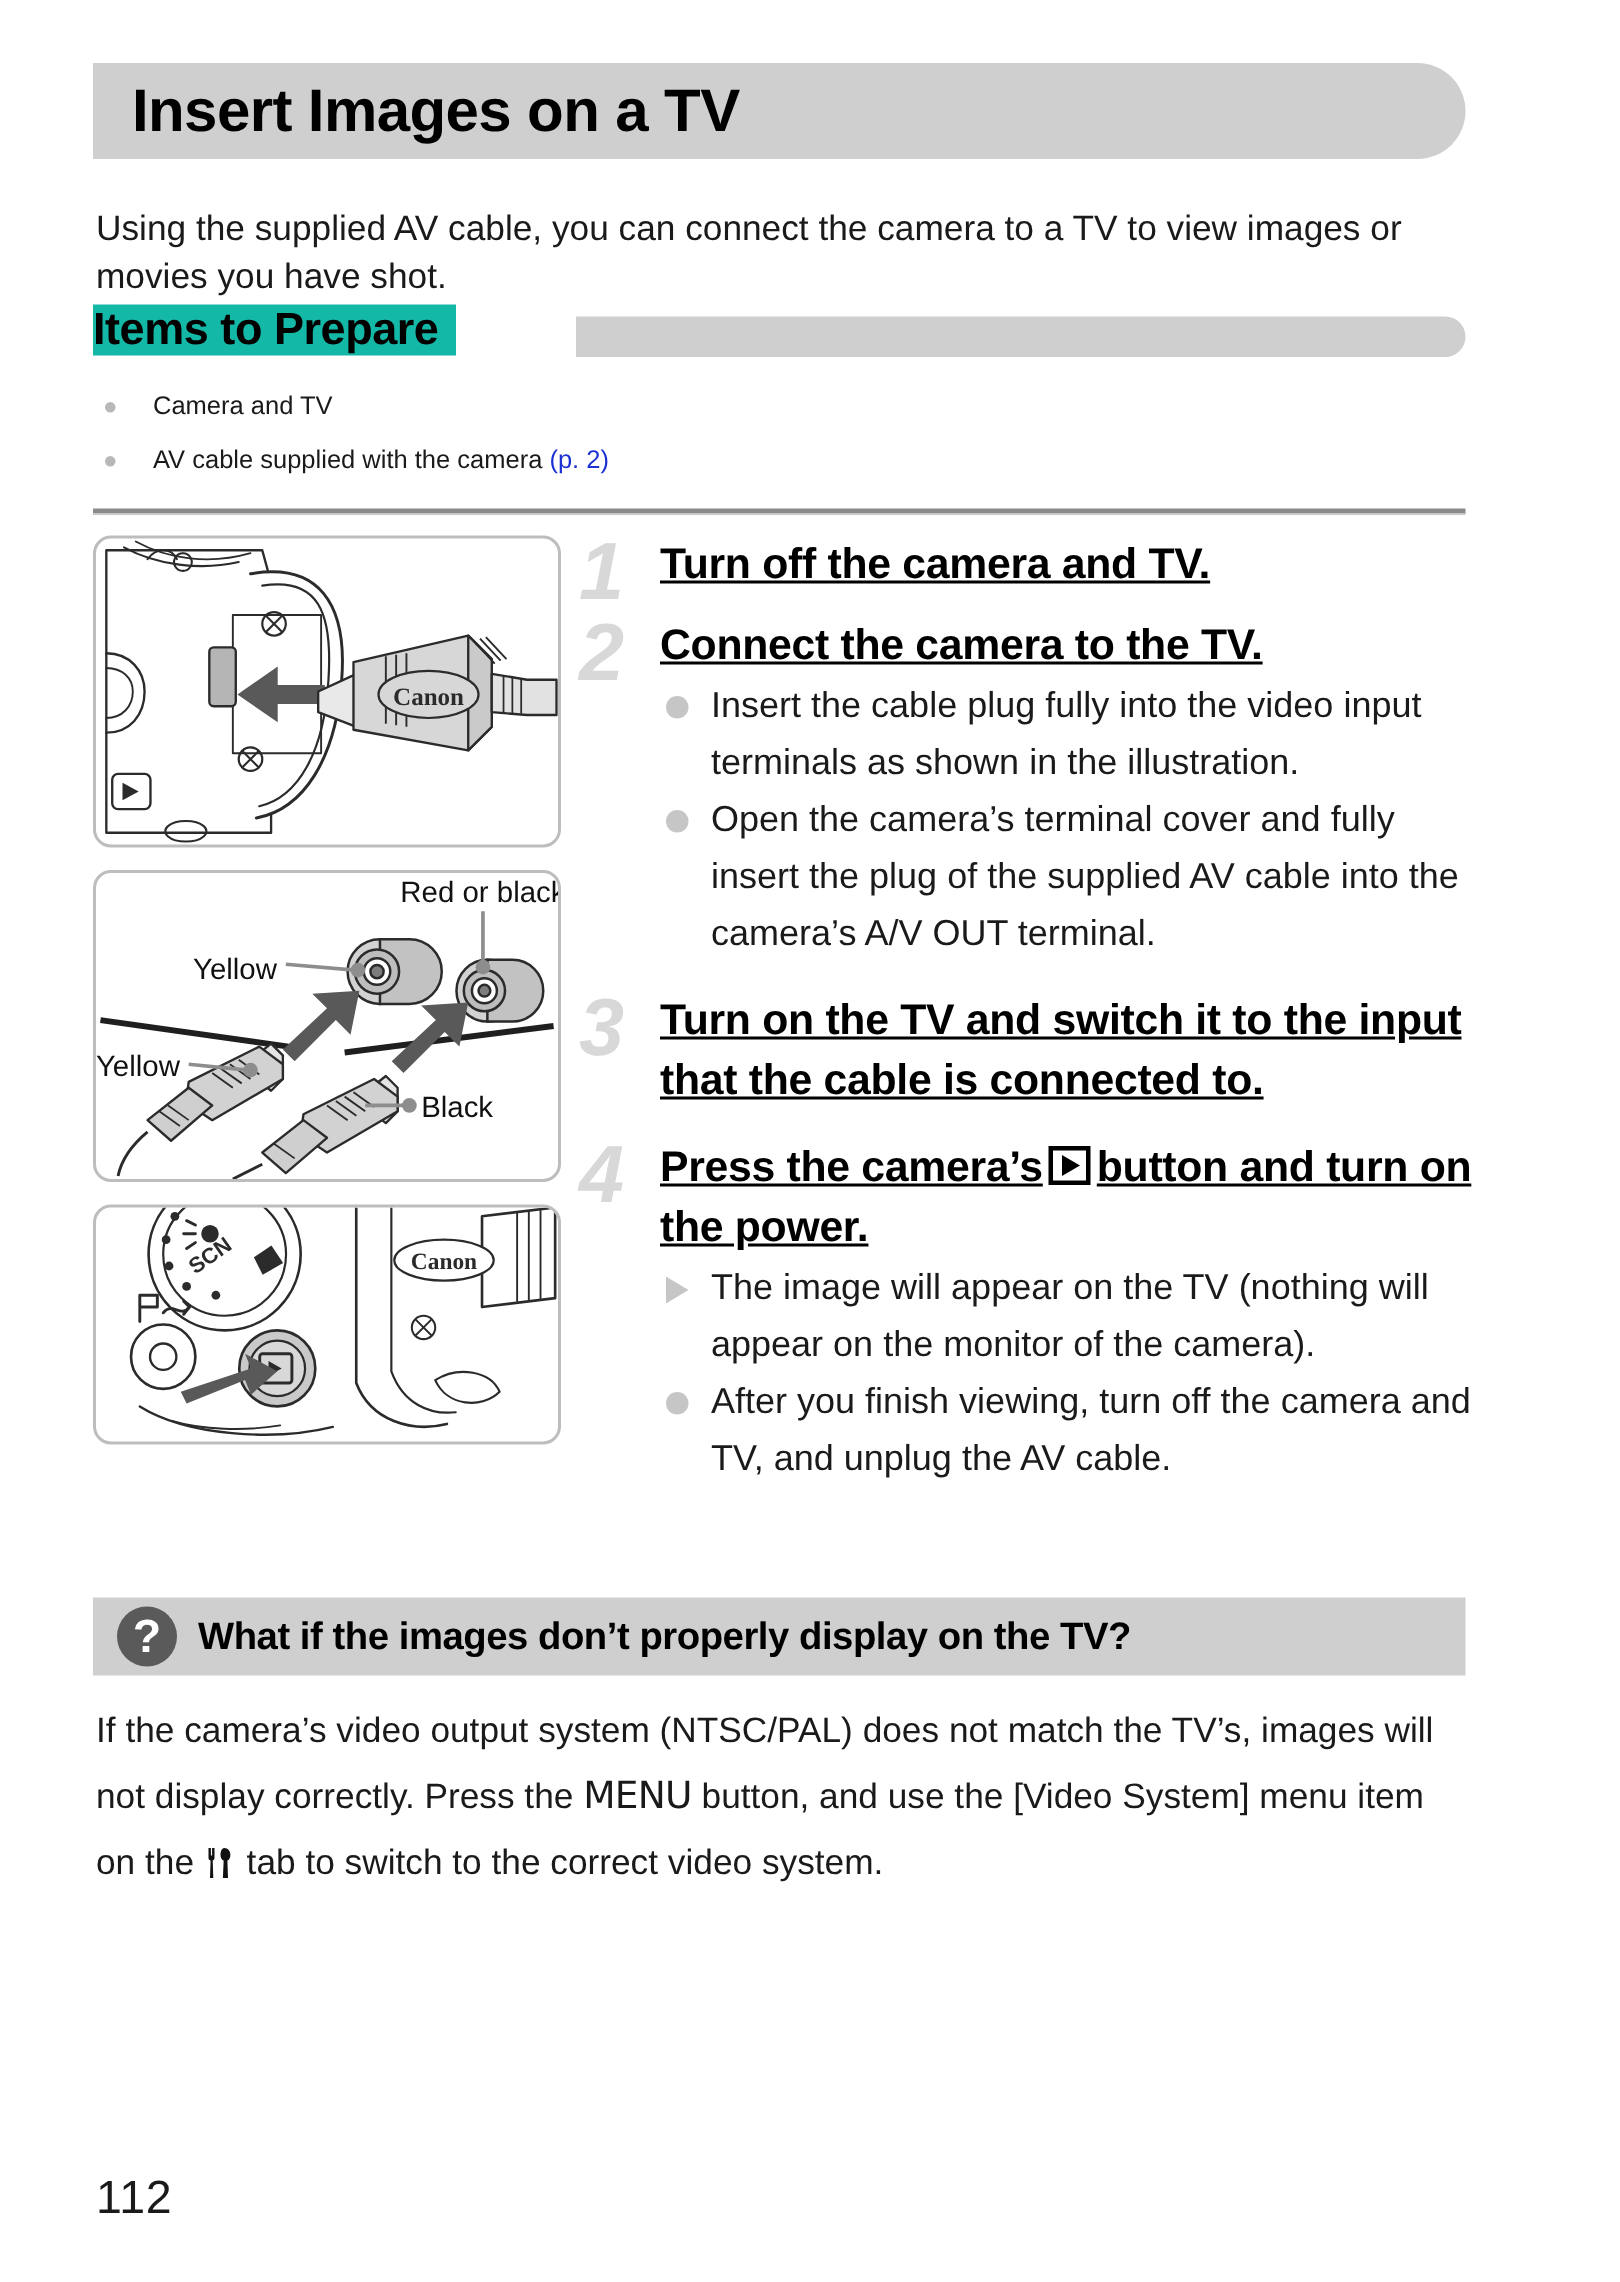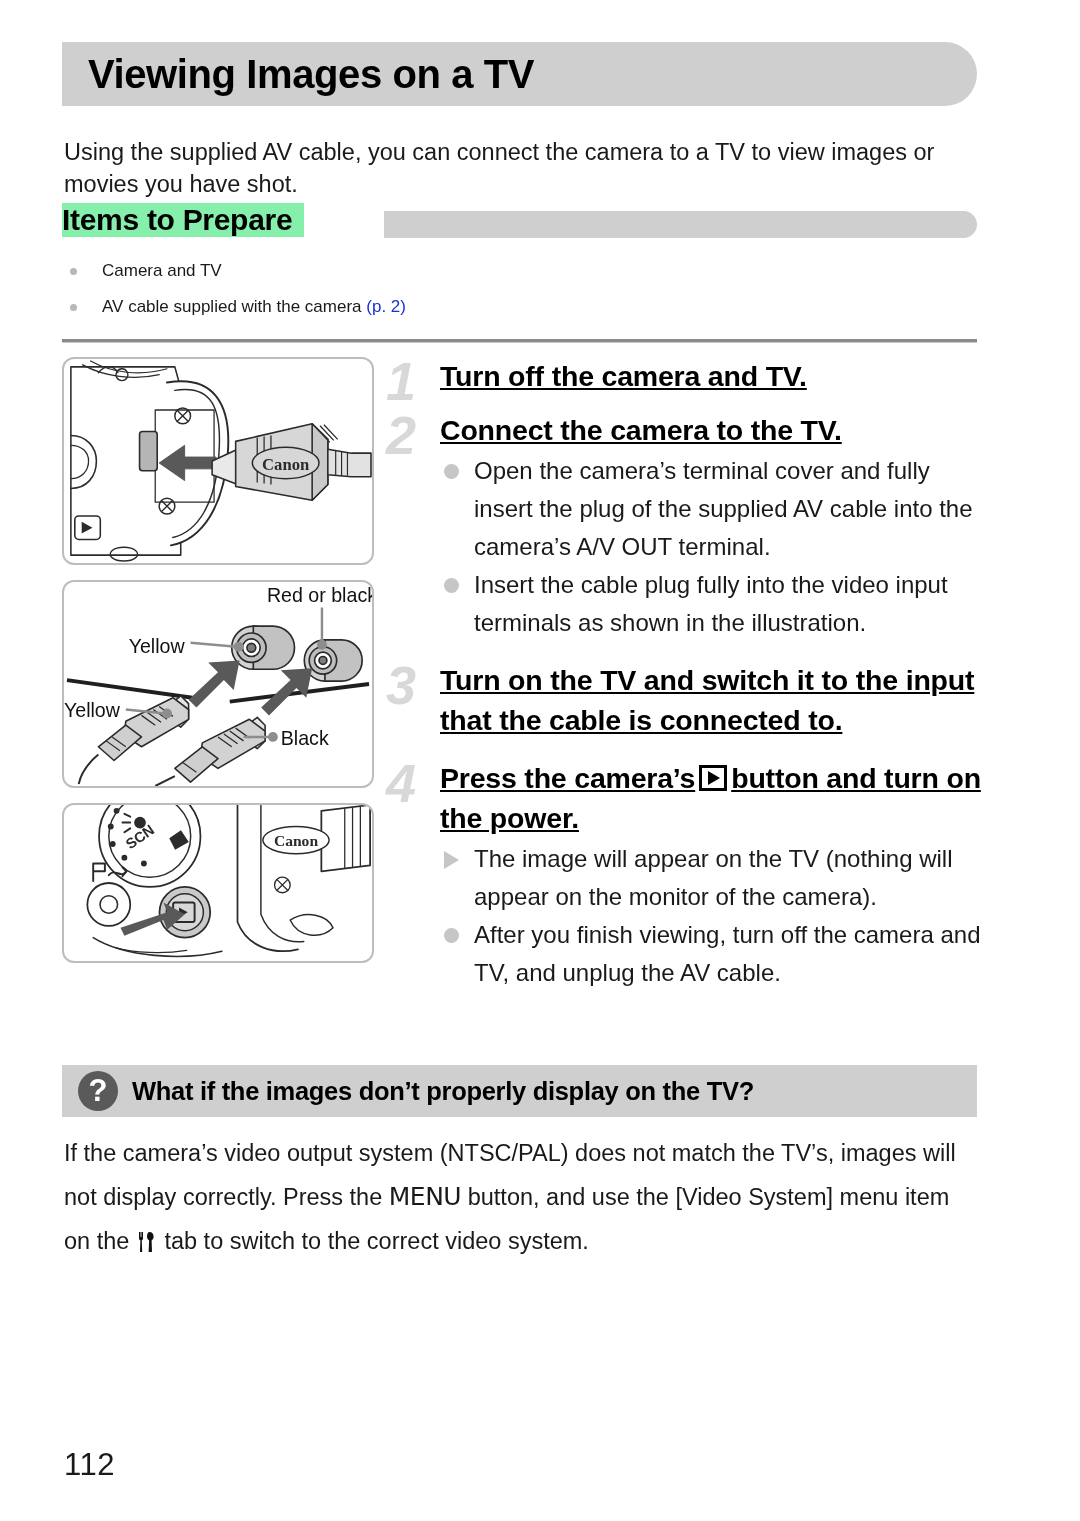--- a/index.html
+++ b/index.html
@@ -66,21 +66,21 @@
     background: #cfcfcf;
     border-radius: 0 14px 14px 0;
   }
   .section-head-text {
     position: absolute;
     left: 0;
     top: -2px;
     font-size: 30px;
     font-weight: bold;
     letter-spacing: -0.3px;
-    background: #86efac;
+    background: #14b8a6;
     padding-right: 12px;
     z-index: 2;
   }
 
   .prep-list {
     position: absolute;
     left: 64px;
     top: 253px;
     width: 900px;
   }
@@ -280,21 +280,21 @@
     top: 1447px;
     font-size: 31px;
     color: #1a1a1a;
     letter-spacing: 0.5px;
   }
 </style>
 </head>
 <body>
 
 <div class="title-bar"></div>
-<div class="title-text">Viewing Images on a TV</div>
+<div class="title-text">Insert Images on a TV</div>
 
 <div class="intro">Using the supplied AV cable, you can connect the camera to a TV to view images or movies you have shot.</div>
 
 <div class="section-head-wrap">
   <div class="section-head-bar"></div>
   <div class="section-head-text">Items to Prepare</div>
 </div>
 
 <div class="prep-list">
   <div class="prep-item">
@@ -488,25 +488,25 @@
     <div class="step-num">1</div>
     <div class="step-title">Turn off the camera and TV.</div>
   </div>
 
   <div class="step" style="margin-top:14px;">
     <div class="step-num">2</div>
     <div class="step-title">Connect the camera to the TV.</div>
     <div class="sub-list">
       <div class="sub-item">
         <span class="bullet"></span>
-        <span>Open the camera’s terminal cover and fully insert the plug of the supplied AV cable into the camera’s A/V OUT terminal.</span>
+        <span>Insert the cable plug fully into the video input terminals as shown in the illustration.</span>
       </div>
       <div class="sub-item">
         <span class="bullet"></span>
-        <span>Insert the cable plug fully into the video input terminals as shown in the illustration.</span>
+        <span>Open the camera’s terminal cover and fully insert the plug of the supplied AV cable into the camera’s A/V OUT terminal.</span>
       </div>
     </div>
   </div>
 
   <div class="step" style="margin-top:18px;">
     <div class="step-num">3</div>
     <div class="step-title">Turn on the TV and switch it to the input that the cable is connected to.</div>
   </div>
 
   <div class="step" style="margin-top:18px;">

